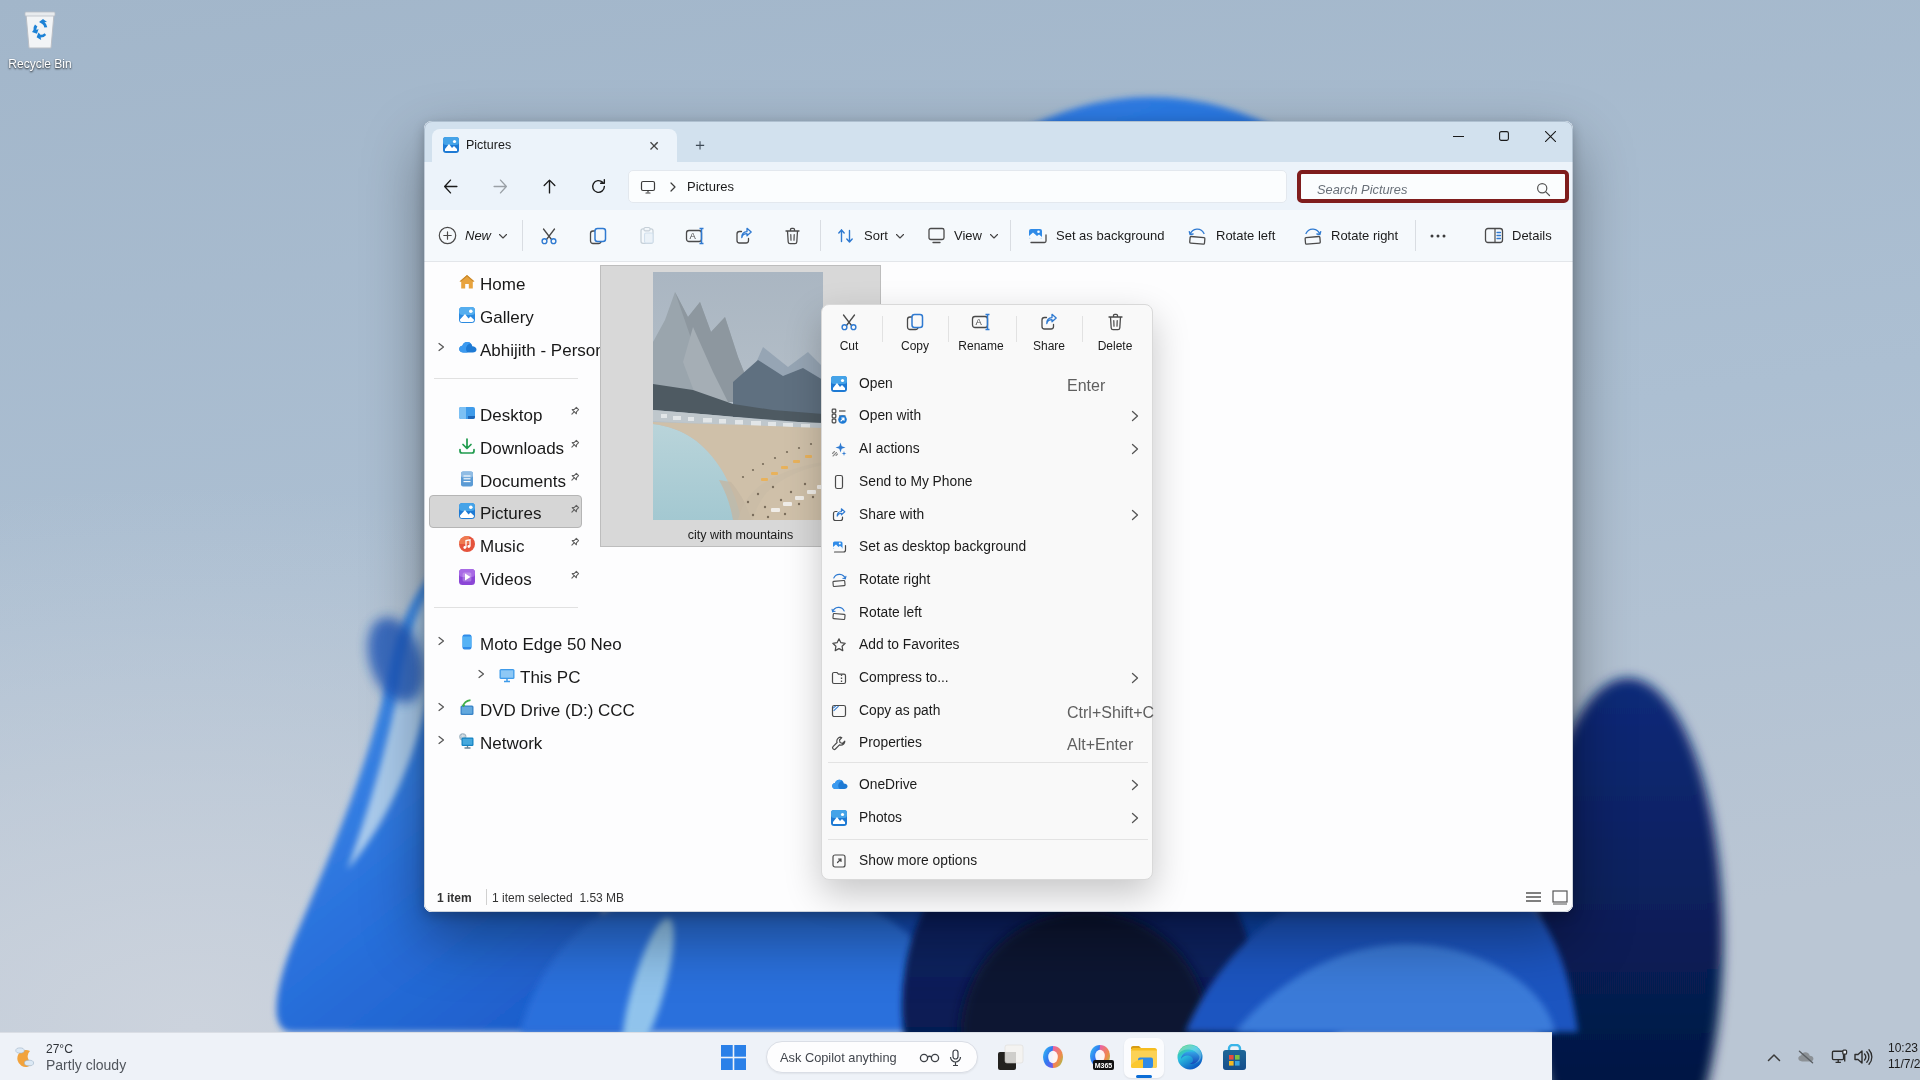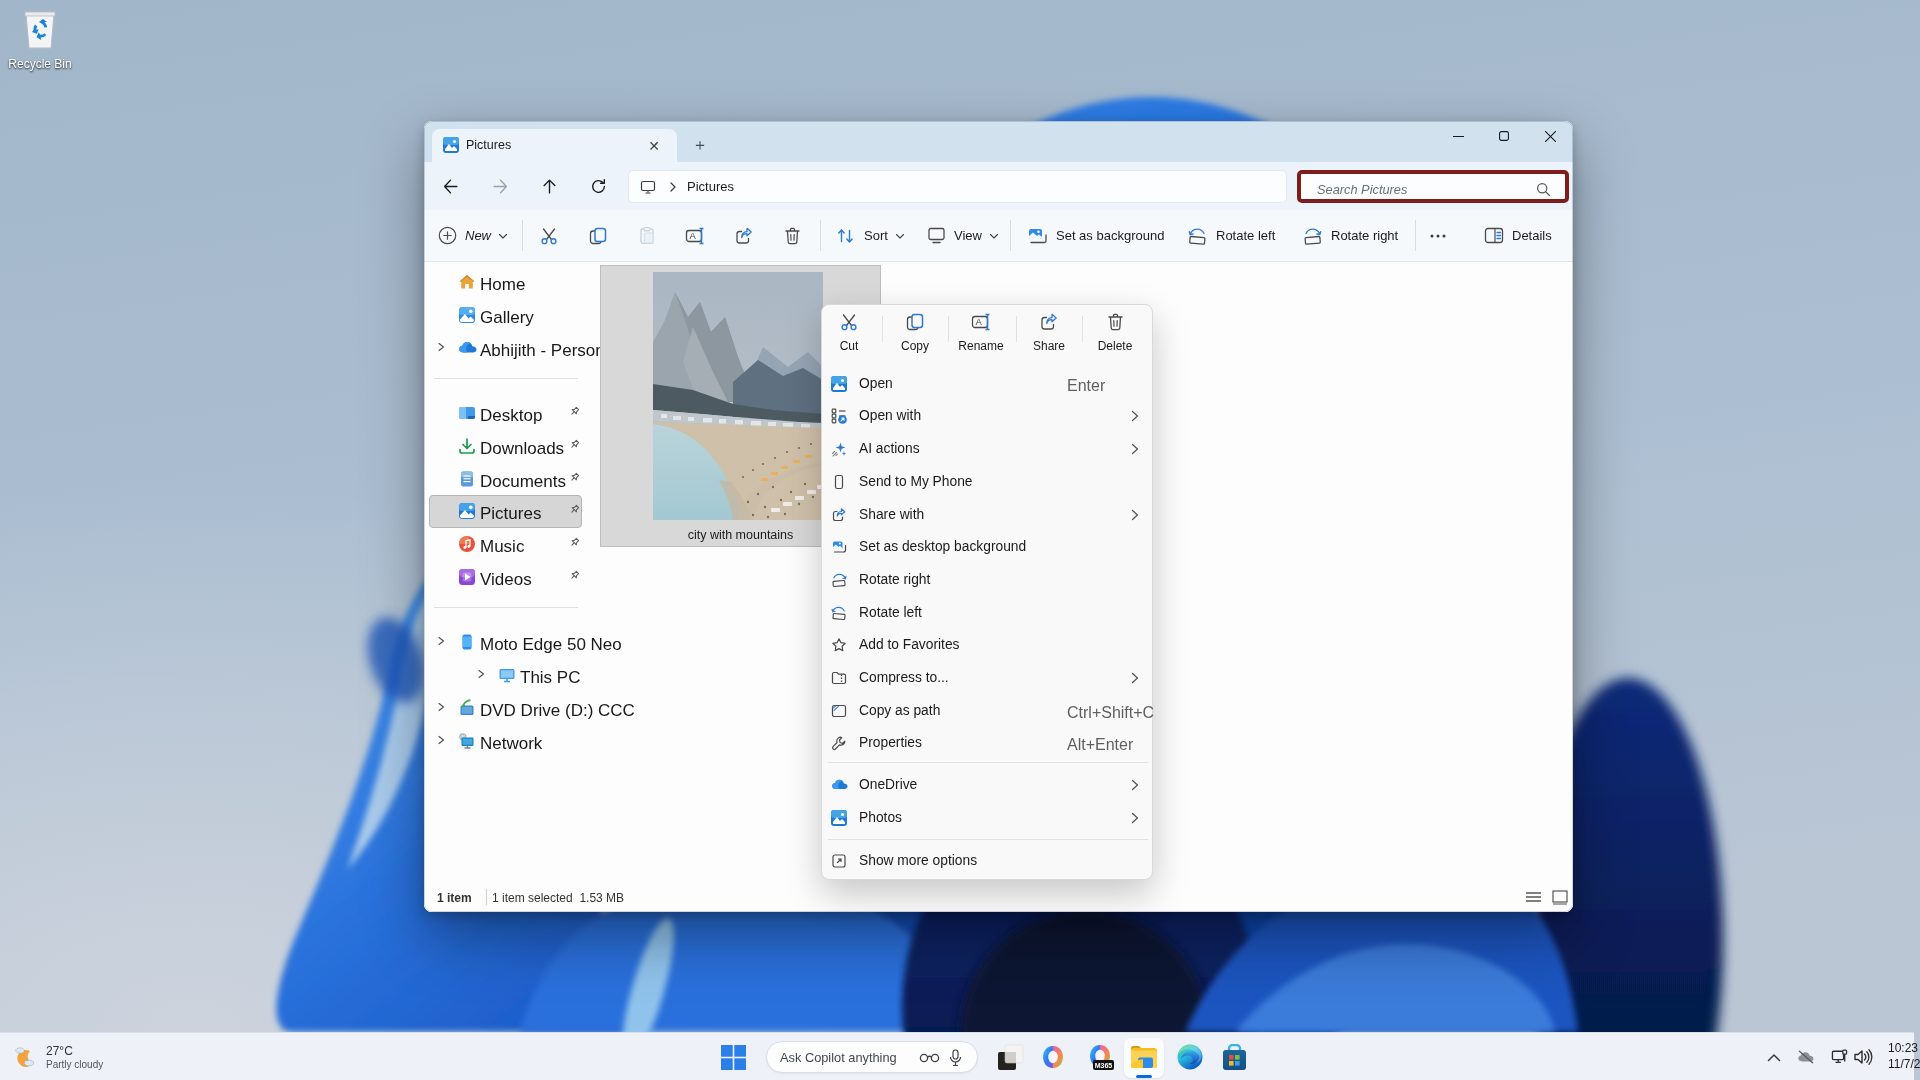--- a/index.html
+++ b/index.html
@@ -48,25 +48,25 @@
 .abtn { position:absolute; top:7px; width:60px; text-align:center; }
 .abtn .al { font-size:12px; color:#1b1b1b; margin-top:3px; }
 .asep { position:absolute; top:11px; width:1px; height:26px; background:#e2e2e2; }
 .mitem { position:absolute; left:5px; width:322px; height:33px; }
 .mitem .mic { position:absolute; left:4px; top:8px; }
 .mitem .mlab { position:absolute; left:32px; top:8px; font-size:13.8px; color:#1b1b1b; white-space:nowrap; }
 .mitem .acc { position:absolute; left:240px; top:9px; font-size:16px; color:#5f5f5f; }
 .mitem .mchev { position:absolute; right:10px; top:10px; }
 .msep { position:absolute; left:6px; width:320px; height:1px; background:#e3e3e3; }
 
-#taskbar { position:absolute; left:0; top:1032px; width:1914px; height:48px; background:#eef2f8; border-top:1px solid #dadee5; z-index:30; }
+#taskbar { position:absolute; left:0; top:1032px; width:1552px; height:48px; background:#eef2f8; border-top:1px solid #dadee5; z-index:30; }
 #weather { position:absolute; left:12px; top:3px; height:42px; display:flex; align-items:center; }
 #wtxt { margin-left:8px; }
 #wtxt .t1 { font-size:12px; color:#2f3338; }
-#wtxt .t2 { font-size:10px; color:#50555c; margin-top:1px; }
+#wtxt .t2 { font-size:14px; color:#50555c; margin-top:1px; }
 .tkicon { position:absolute; top:6px; width:36px; height:36px; display:flex; align-items:center; justify-content:center; }
 #copilotbox { position:absolute; left:766px; top:8px; width:212px; height:32px; background:#fdfdfe; border:1px solid #dadee6; border-radius:16px; box-shadow:0 1px 2px rgba(0,0,0,.06); }
 #copilotbox .cb { position:absolute; left:13px; top:8px; font-size:12.8px; color:#42464d; }
 #clock { position:absolute; left:1888px; top:8px; font-size:12px; color:#1a1a1a; line-height:15.5px; white-space:nowrap; }
 
 #rbin { position:absolute; left:2px; top:8px; width:76px; text-align:center; }
 #rbin .rlab { font-size:12px; color:#fff; text-shadow:0 1px 2px rgba(0,0,0,.9); margin-top:1px; }
 </style>
 </head>
 <body>

